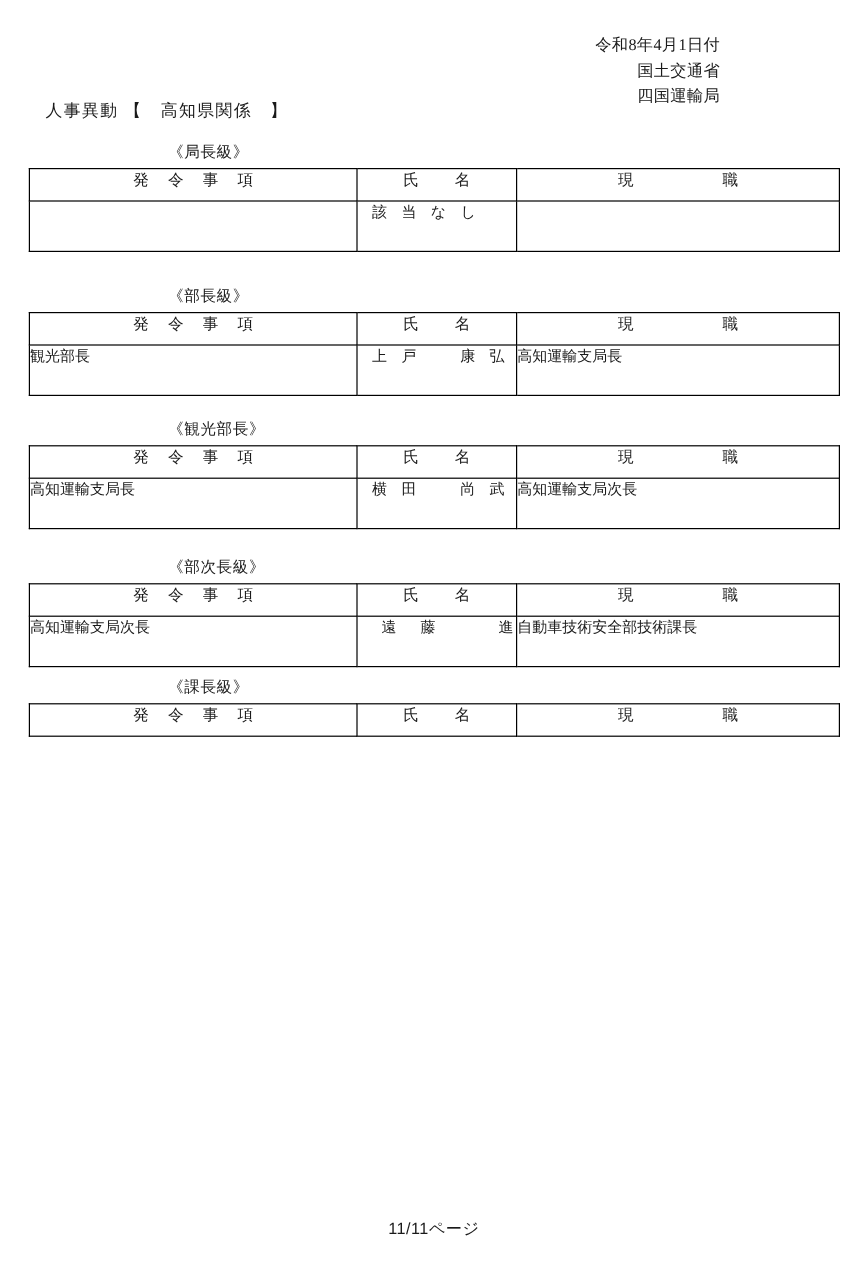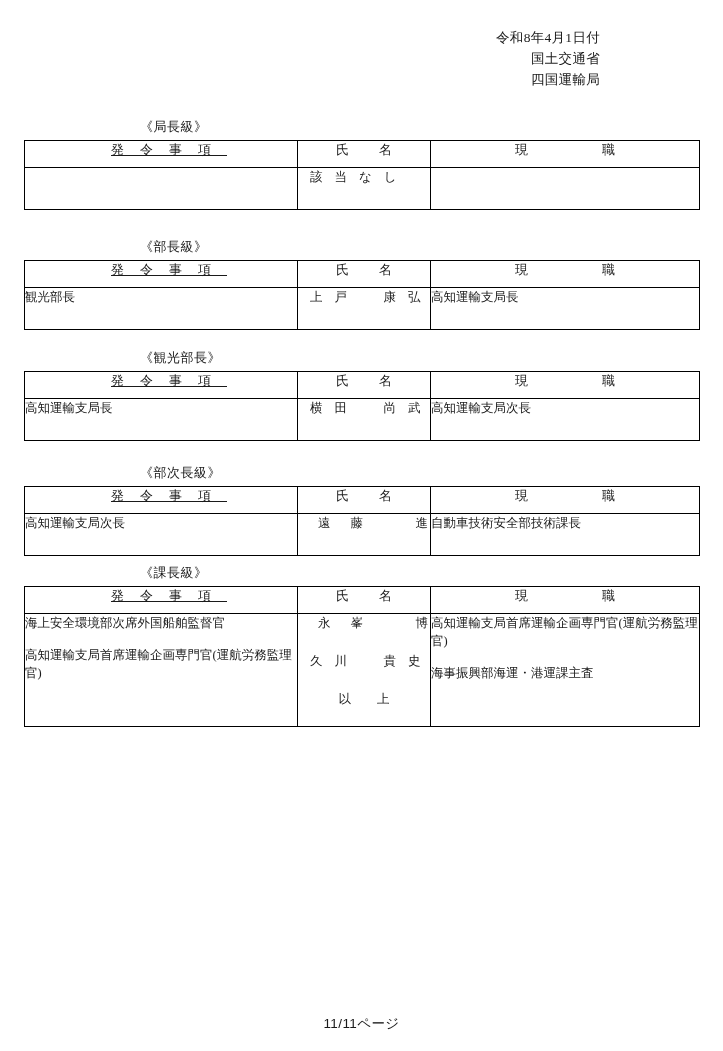--- a/index.html
+++ b/index.html
@@ -79,21 +79,20 @@
   .hdr {
     height: 26px;
     text-align: center;
     vertical-align: middle;
     font-size: 13px;
   }
   .hdr .spread {
     display: inline-block;
     letter-spacing: 16px;
     text-indent: 16px;
-    text-decoration: underline;
   }
   .hdr .spread-wide {
     display: inline-block;
     letter-spacing: 74px;
     text-indent: 74px;
   }
   .hdr .spread-name {
     display: inline-block;
     letter-spacing: 30px;
     text-indent: 30px;
@@ -165,20 +164,21 @@
 <body>
 
 <div class="page">
 
   <div class="doc-header">
     <div>令和8年4月1日付</div>
     <div>国土交通省</div>
     <div>四国運輸局</div>
   </div>
 
+  <div class="doc-title">人事異動 【　高知県関係　】</div>
 
   <div class="section" style="top:118px;">
     <div class="section-label">《局長級》</div>
     <table class="grid">
       <colgroup>
           <col class="col-order">
           <col class="col-name">
           <col class="col-post">
         </colgroup>
       <tbody>
@@ -272,34 +272,19 @@
           <col class="col-order">
           <col class="col-name">
           <col class="col-post">
         </colgroup>
       <tbody>
           <tr>
         <th class="hdr"><span class="spread">発令事項</span></th>
         <th class="hdr"><span class="spread-name">氏名</span></th>
         <th class="hdr"><span class="spread-wide">現職</span></th>
       </tr>
-      <tr>
-        <td class="stack-cell">
-          <div class="entry">海上安全環境部次席外国船舶監督官</div>
-          <div class="entry">高知運輸支局首席運輸企画専門官(運航労務監理官)</div>
-        </td>
-        <td class="stack-name">
-          <div class="entry"><span class="name-spread n3">永峯　博</span></div>
-          <div class="entry"><span class="name-spread n4">久川　貴史</span></div>
-          <div class="entry tail"><span class="name-spread n2">以上</span></div>
-        </td>
-        <td class="stack-post">
-          <div class="entry">高知運輸支局首席運輸企画専門官(運航労務監理官)</div>
-          <div class="entry">海事振興部海運・港運課主査</div>
-        </td>
-      </tr>
     </tbody>
       </table>
   </div>
 
   <div class="footer">11/11ページ</div>
 
 </div>
 
 </body></html>

